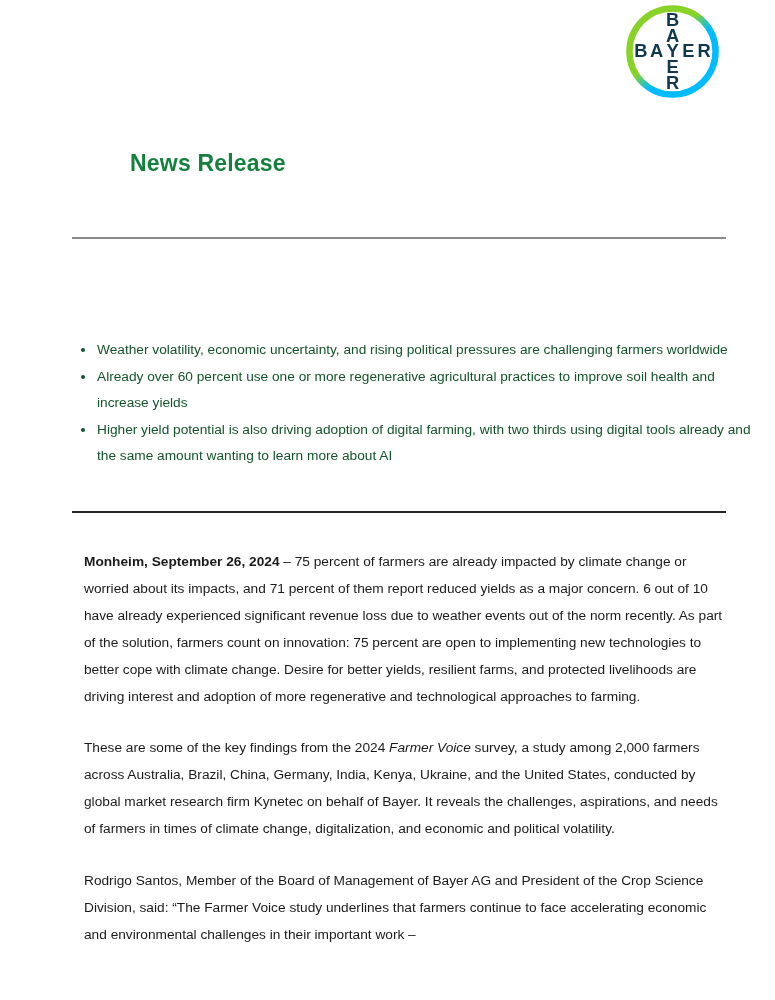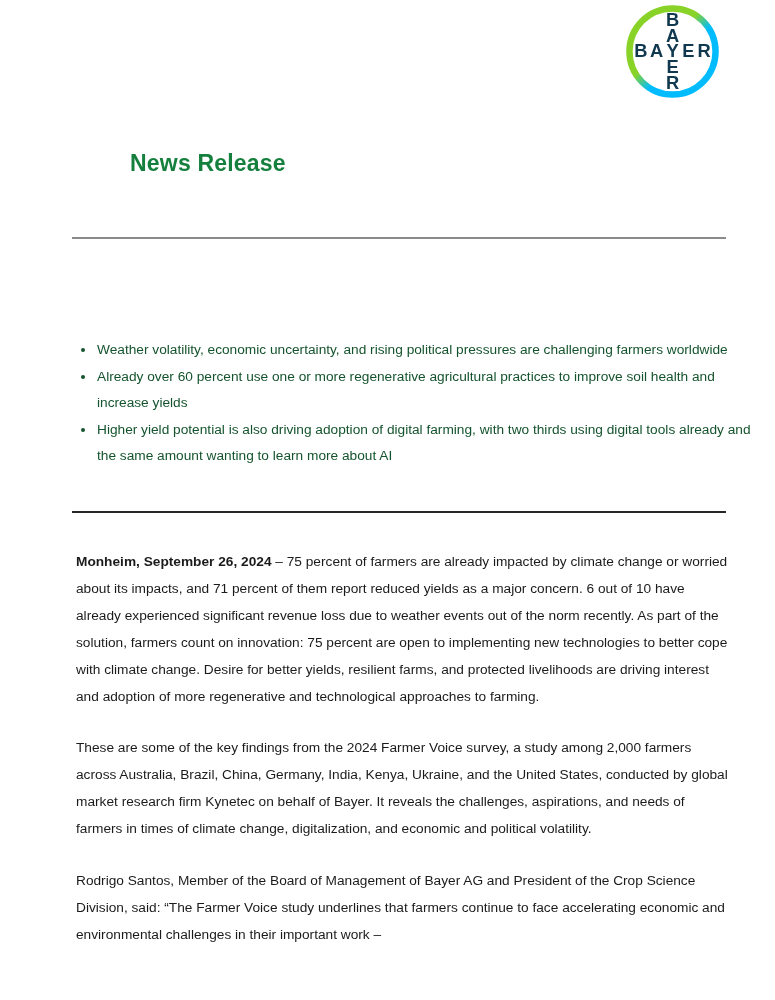--- a/index.html
+++ b/index.html
@@ -85,23 +85,23 @@
   
   .bodytext {
     position: absolute;
     left: 72px;
     top: 549px;
     width: 658px;
     font-size: 13.7px;
     line-height: 26.9px;
     color: #1b1b1b;
   }
-  .bodytext p { margin: 0 0 25px 4px; }
+  .bodytext p { margin: 0 0 25px 12px; }
   .bodytext .lead { font-weight: bold; }
-  .bodytext .ital { }
+  .bodytext .ital { font-style: italic; }
 </style>
 </head>
 <body>
 
 <div class="page">
 
   <svg class="logo" viewBox="0 0 96 96" width="95" height="95" aria-hidden="true">
     <defs>
       <linearGradient id="ringGrad" x1="0%" y1="0%" x2="100%" y2="100%">
         <stop offset="0%" stop-color="#89D329"></stop>

